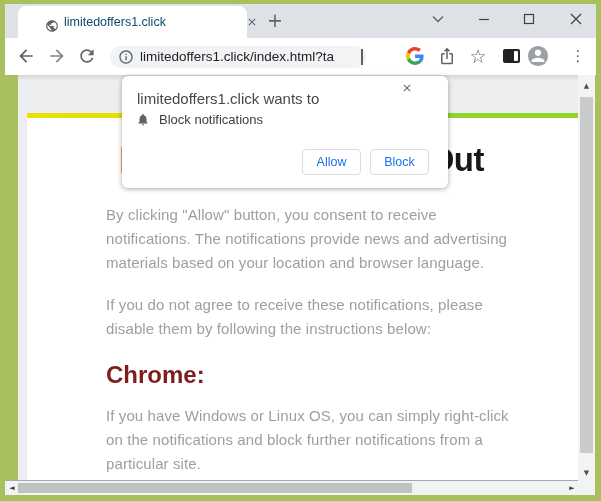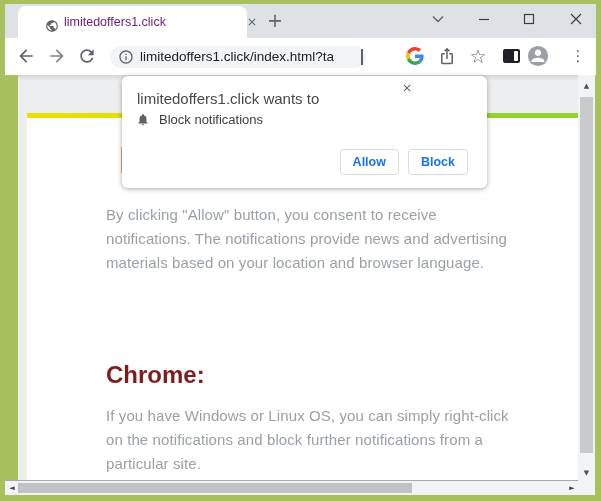--- a/index.html
+++ b/index.html
@@ -4,21 +4,21 @@
 <style>
   html,body{margin:0;padding:0;background:#fff;}
   .window{position:relative;width:601px;height:501px;background:#a8c15e;font-family:"Liberation Sans",sans-serif;overflow:hidden;}
   .abs{position:absolute;}
   .glyph{font-family:"DejaVu Sans",sans-serif;}
 
   
   .titlebar{left:5px;top:4px;width:591px;height:34px;background:#dee1e6;}
   .tab{left:18px;top:6px;width:229px;height:32px;background:#fff;border-radius:8px 8px 0 0;}
   .tab-favicon{left:27px;top:13px;width:14px;height:14px;}
-  .tab-title{left:46px;top:0;height:32px;line-height:32px;font-size:12.5px;color:#701a75;white-space:nowrap;}
+  .tab-title{left:46px;top:0;height:32px;line-height:32px;font-size:12.5px;color:#0c4a6e;white-space:nowrap;}
   .tab-close{left:228px;top:10px;width:12px;height:12px;}
   .newtab{left:263px;top:8px;width:24px;height:24px;text-align:center;line-height:24px;font-size:19px;color:#5f6368;border-radius:50%;}
   .winbtn{top:4px;width:30px;height:30px;display:flex;align-items:center;justify-content:center;}
   .wb-chevron{left:423px;} .wb-min{left:469px;} .wb-max{left:514px;} .wb-close{left:561px;}
 
   
   .toolbar{left:5px;top:38px;width:591px;height:37px;background:#fff;}
   .navbtn{top:46px;width:20px;height:20px;}
   .nav-back{left:16px;} .nav-forward{left:47px;} .nav-refresh{left:77px;}
   .addressbar{left:110px;top:46px;width:256px;height:22px;background:#f1f3f4;border-radius:11px;}
@@ -49,27 +49,27 @@
   .varrow{position:absolute;left:0;width:17px;height:14px;text-align:center;font-size:7px;line-height:14px;color:#505050;}
   .va-up{top:4px;} .va-down{top:391px;}
   .page-bottom-line{left:5px;top:480px;width:573px;height:1px;background:#a9a9a9;}
   .hscroll{left:5px;top:481px;width:573px;height:14px;background:#f2f3f5;}
   .hthumb{position:absolute;left:13px;top:2px;width:394px;height:10px;background:#bfc1c3;}
   .harrow{position:absolute;top:0;width:12px;height:14px;text-align:center;font-size:7px;line-height:14px;color:#404040;}
   .ha-left{left:1px;} .ha-right{left:561px;}
   .scroll-corner{left:578px;top:481px;width:17px;height:14px;background:#f2f3f5;}
 
   
-  .dialog{left:122px;top:76px;width:365px;height:112px;background:#fff;border-radius:6px;box-shadow:0 1px 5px rgba(0,0,0,0.35);z-index:50;}
+  .dialog{left:122px;top:76px;width:326px;height:112px;background:#fff;border-radius:6px;box-shadow:0 1px 5px rgba(0,0,0,0.35);z-index:50;}
   .dialog-close{position:absolute;left:279px;top:6px;width:12px;height:12px;}
   .dialog-title{position:absolute;left:15px;top:13px;font-size:15px;line-height:20px;color:#45484c;white-space:nowrap;}
   .perm-row{position:absolute;left:14px;top:36px;display:flex;align-items:center;gap:9px;}
   .perm-label{font-size:13px;color:#3c4043;white-space:nowrap;}
   .dialog-buttons{position:absolute;right:19px;top:73px;display:flex;gap:9px;}
-  .dlg-btn{height:26px;min-width:59px;box-sizing:border-box;background:#fff;border:1px solid #dadce0;border-radius:4px;color:#1a73e8;font-size:12.5px;font-weight:700;font-family:"Liberation Sans",sans-serif;display:flex;align-items:center;justify-content:center;padding:0 12px;cursor:pointer;}
+  .dlg-btn{height:26px;min-width:59px;box-sizing:border-box;background:#fff;border:1px solid #dadce0;border-radius:4px;color:#1a73e8;font-size:12.5px;font-weight:400;font-family:"Liberation Sans",sans-serif;display:flex;align-items:center;justify-content:center;padding:0 12px;cursor:pointer;}
 </style>
 </head>
 <body>
 
 <div class="window">
 
   <div class="abs titlebar"></div>
 
   <div class="abs tab">
     <svg class="abs tab-favicon" viewBox="0 0 24 24">
@@ -148,20 +148,21 @@
 
   <div class="abs menu-dots glyph">⋮</div>
 
   <div class="abs page-bg">
     <div class="toolbar-shadow"></div>
     <div class="content-panel">
       <div class="accent-line"></div>
       <div class="heading-sliver"></div>
       <div class="heading-out">Out</div>
       <div class="bodytext p1">By clicking "Allow" button, you consent to receive<br>notifications. The notifications provide news and advertising<br>materials based on your location and browser language.</div>
+      <div class="bodytext p2">If you do not agree to receive these notifications, please<br>disable them by following the instructions below:</div>
       <div class="section-heading">Chrome:</div>
       <div class="bodytext p3">If you have Windows or Linux OS, you can simply right-click<br>on the notifications and block further notifications from a<br>particular site.</div>
     </div>
   </div>
 
   <div class="abs vscroll">
     <div class="varrow va-up glyph">▲</div>
     <div class="vthumb"></div>
     <div class="varrow va-down glyph">▼</div>
   </div>

